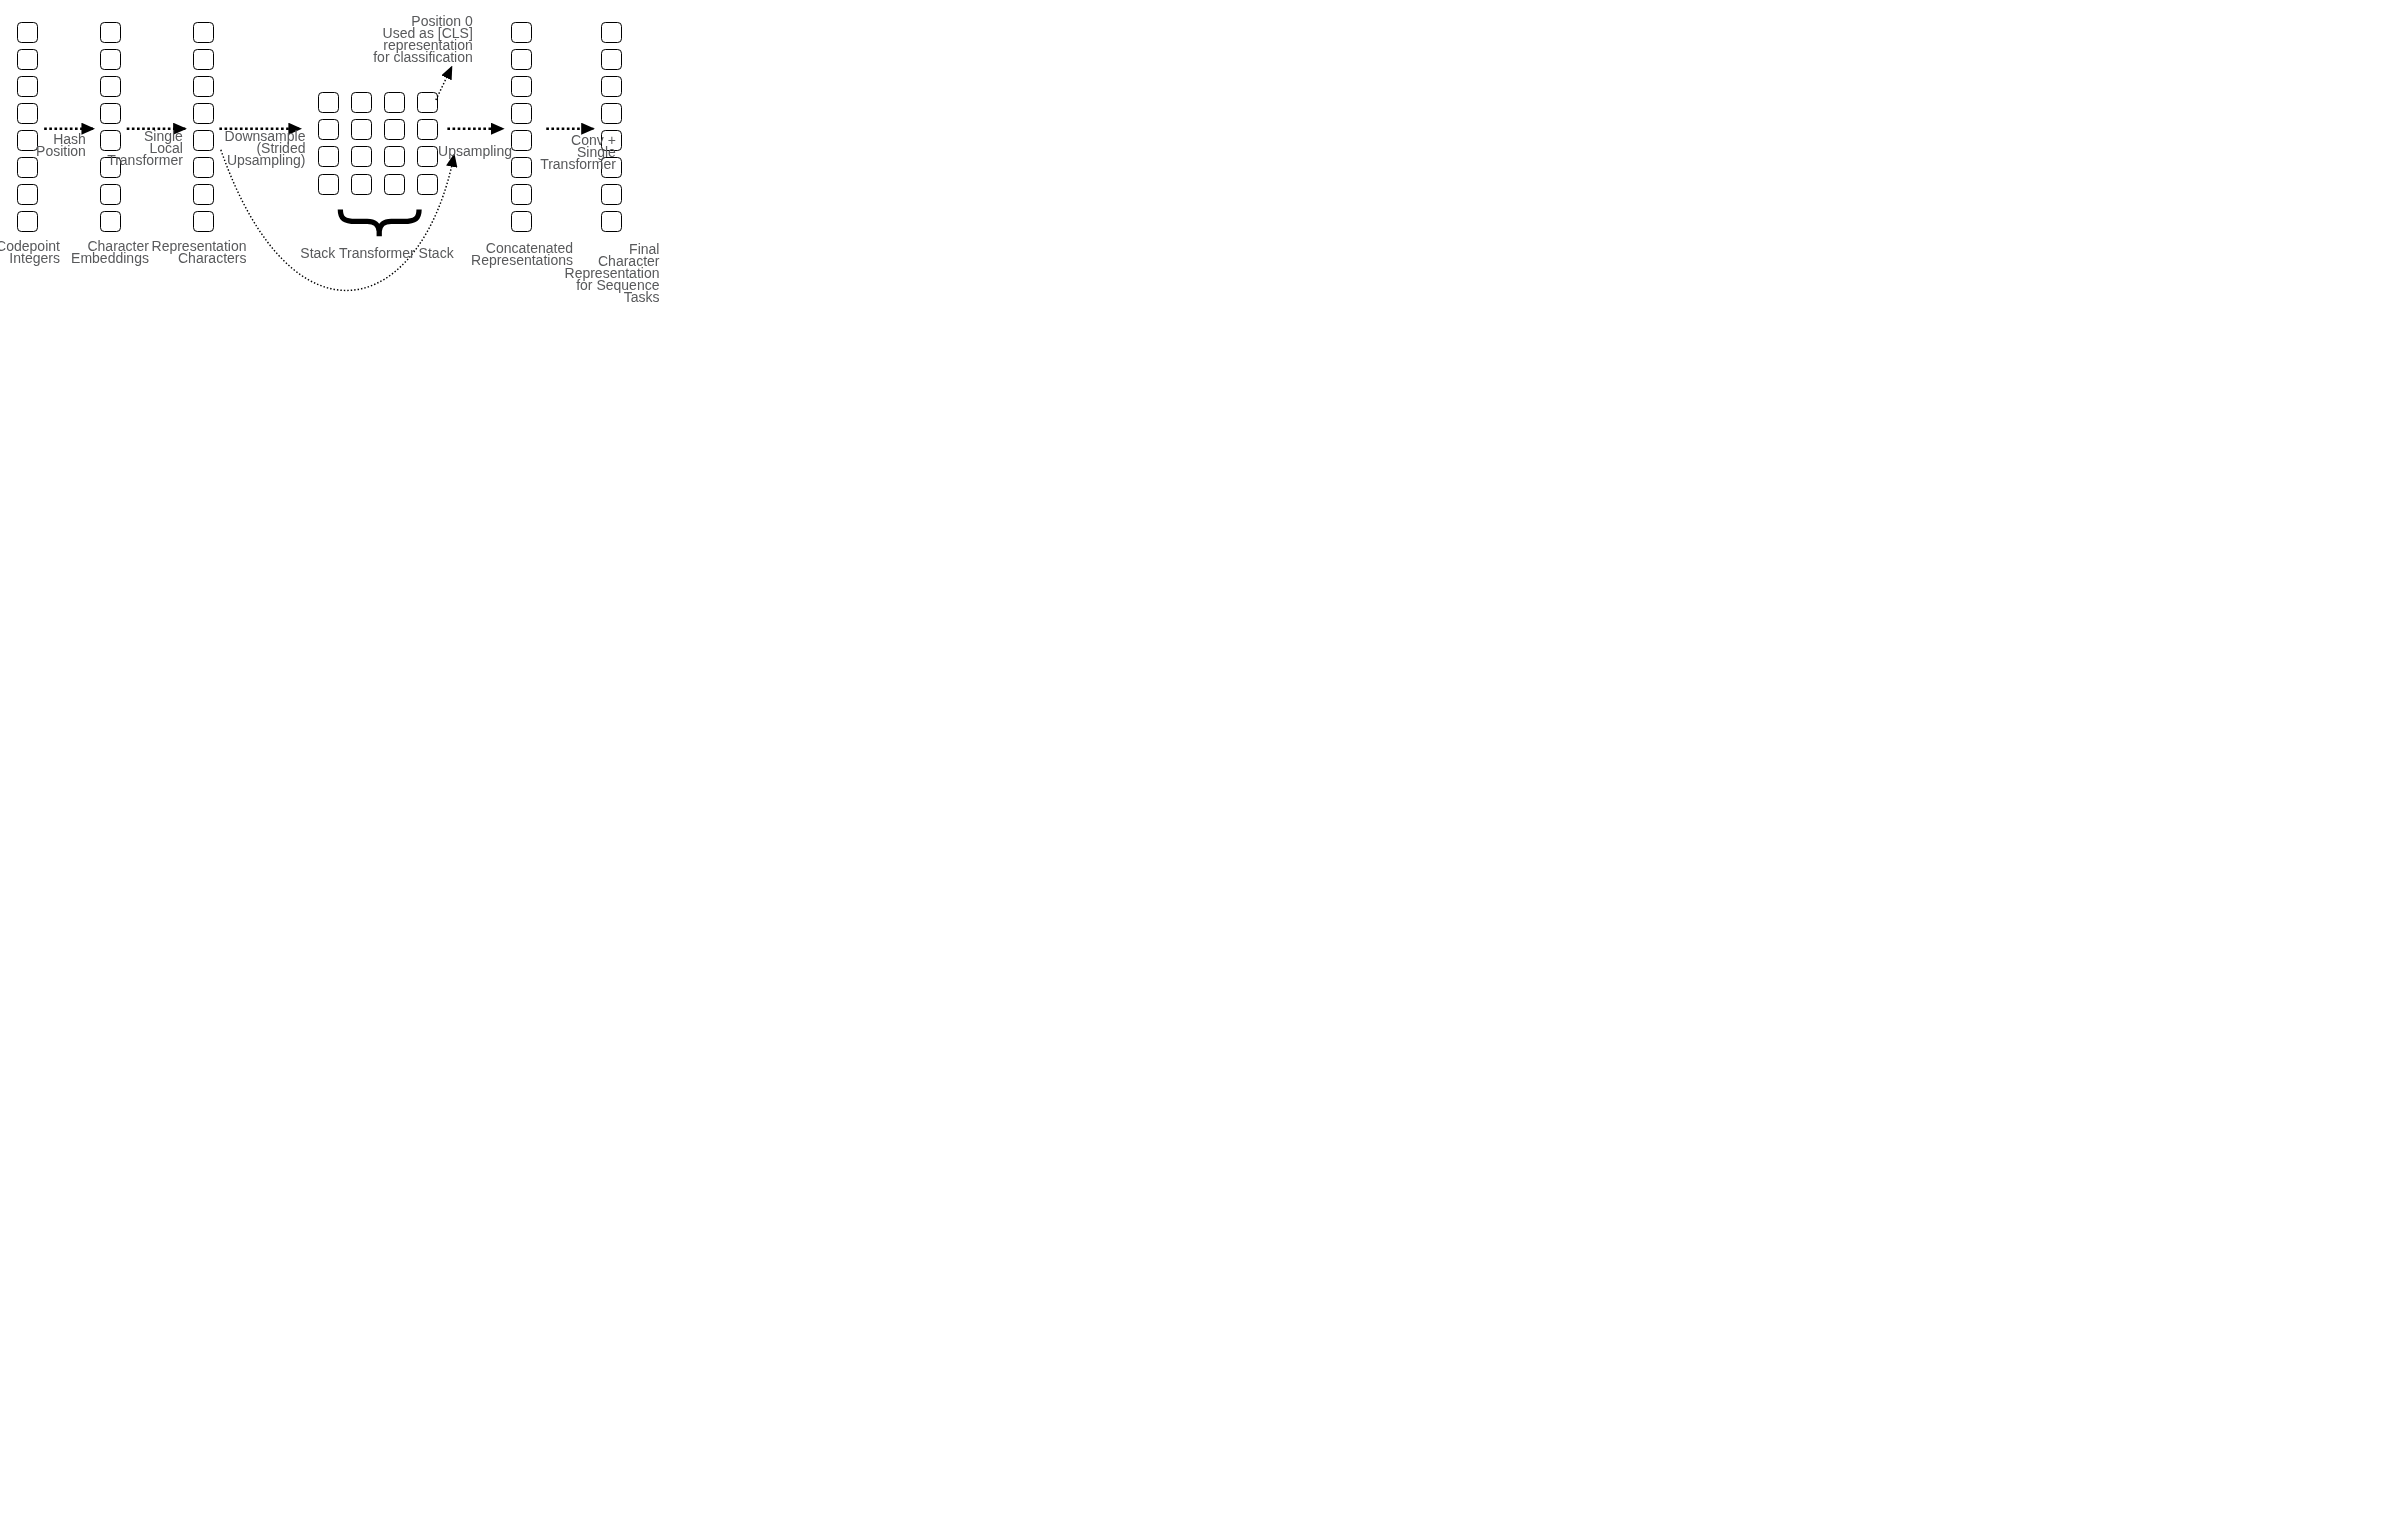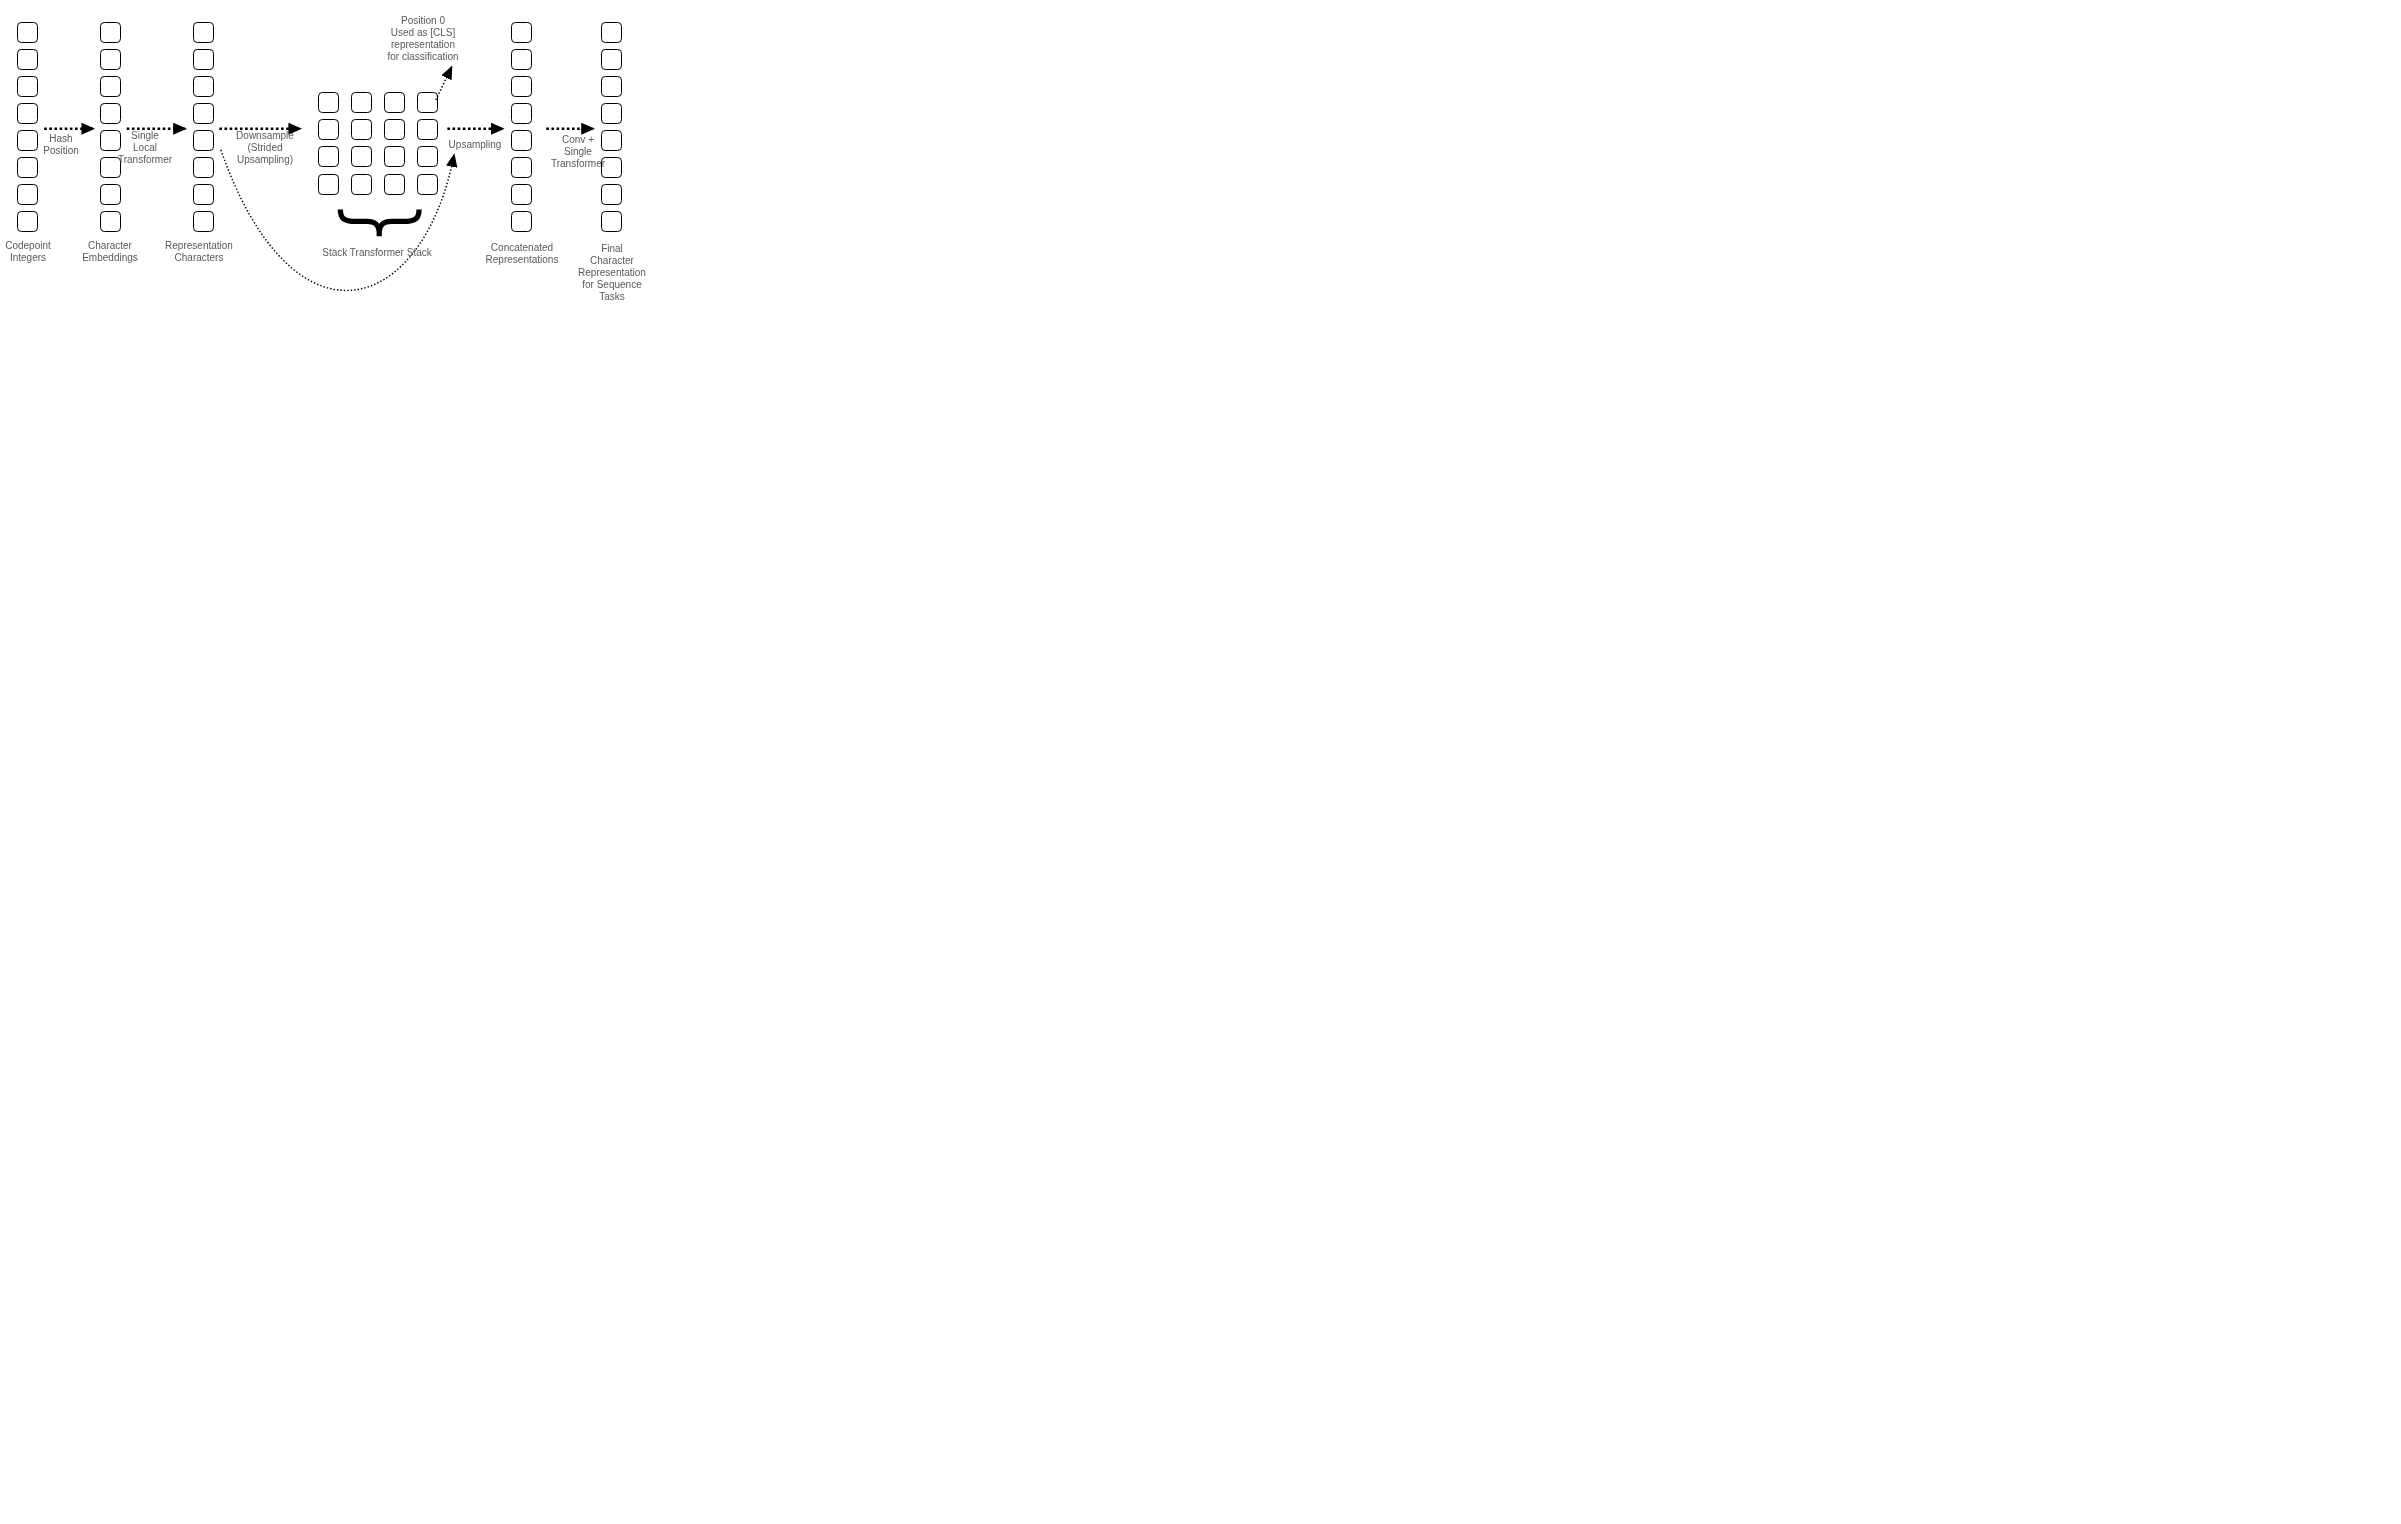--- a/index.html
+++ b/index.html
@@ -11,22 +11,22 @@
   .sq{
     width:21px;height:21px;box-sizing:border-box;background:#fff;
     border:1.4px solid var(--stroke,#000);border-radius:4.3px;flex:0 0 auto;
   }
   .grid{
     position:absolute;left:318px;top:92px;display:grid;
     grid-template-columns:repeat(4,21px);grid-auto-rows:21px;
     column-gap:12px;row-gap:6.2px;
   }
   .label{
-    position:absolute;transform:translateX(-50%);text-align:center;
-    color:var(--text,#58595B);font-size:10px;line-height:12px;
+    position:absolute;transform:translateX(-50%);text-align:right;
+    color:var(--text,#58595B);font-size:14px;line-height:12px;
     white-space:pre-line;
   }
   svg.overlay{position:absolute;left:0;top:0;width:661px;height:305px;}
   .dash{fill:none;stroke:var(--stroke,#000);}
   .big{stroke-width:5.5;stroke-dasharray:5.5 5.2;}
   .small{stroke-width:3;stroke-dasharray:3 4.2;}
   .brace{fill:none;stroke:var(--stroke,#000);stroke-width:11;stroke-linejoin:round;stroke-linecap:butt;}
 </style>
 </head>
 <body>
@@ -130,21 +130,21 @@
 representation
 for classification</div>
   <div class="label" style="left:61px;top:133px">Hash
 Position</div>
   <div class="label" style="left:145px;top:130px">Single
 Local
 Transformer</div>
   <div class="label" style="left:265px;top:130px">Downsample
 (Strided
 Upsampling)</div>
-  <div class="label" style="left:475px;top:139px">Upsampling</div>
+  <div class="label" style="left:475px;top:145px">Upsampling</div>
   <div class="label" style="left:578px;top:134px">Conv +
 Single
 Transformer</div>
   <div class="label" style="left:28px;top:240px">Codepoint
 Integers</div>
   <div class="label" style="left:110px;top:240px">Character
 Embeddings</div>
   <div class="label" style="left:199px;top:240px">Representation
 Characters</div>
   <div class="label" style="left:377px;top:247px">Stack Transformer Stack</div>

